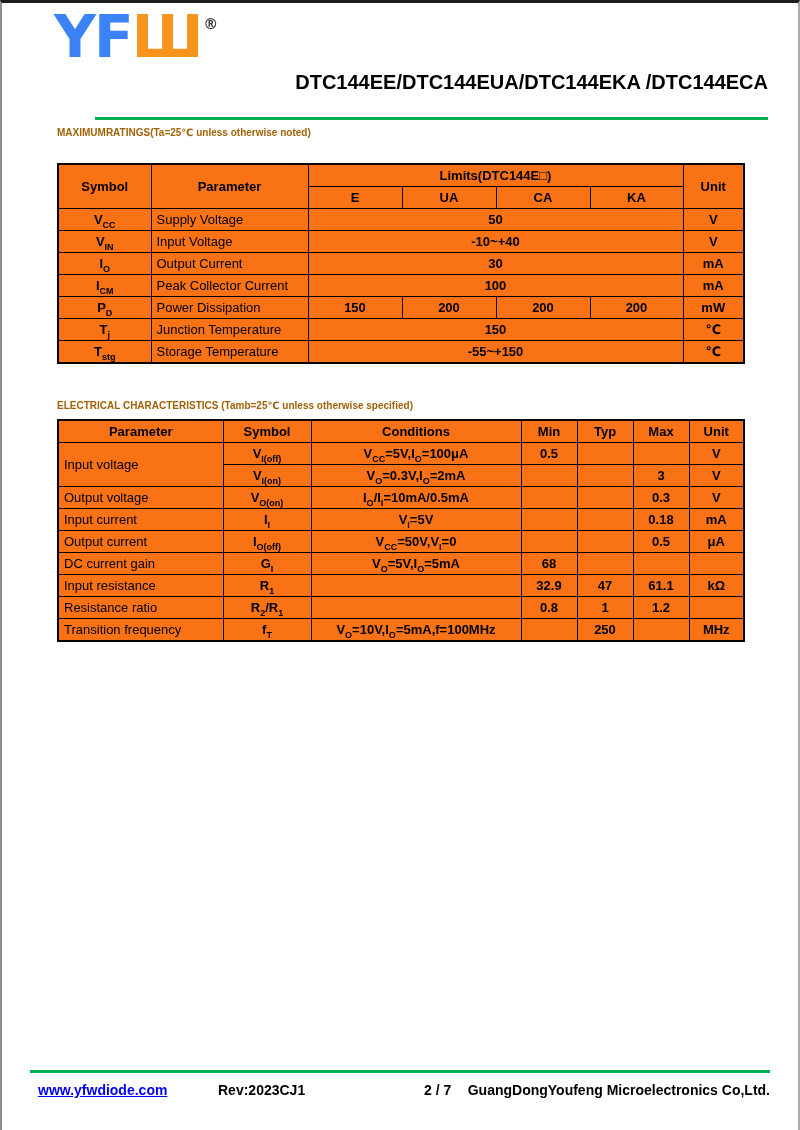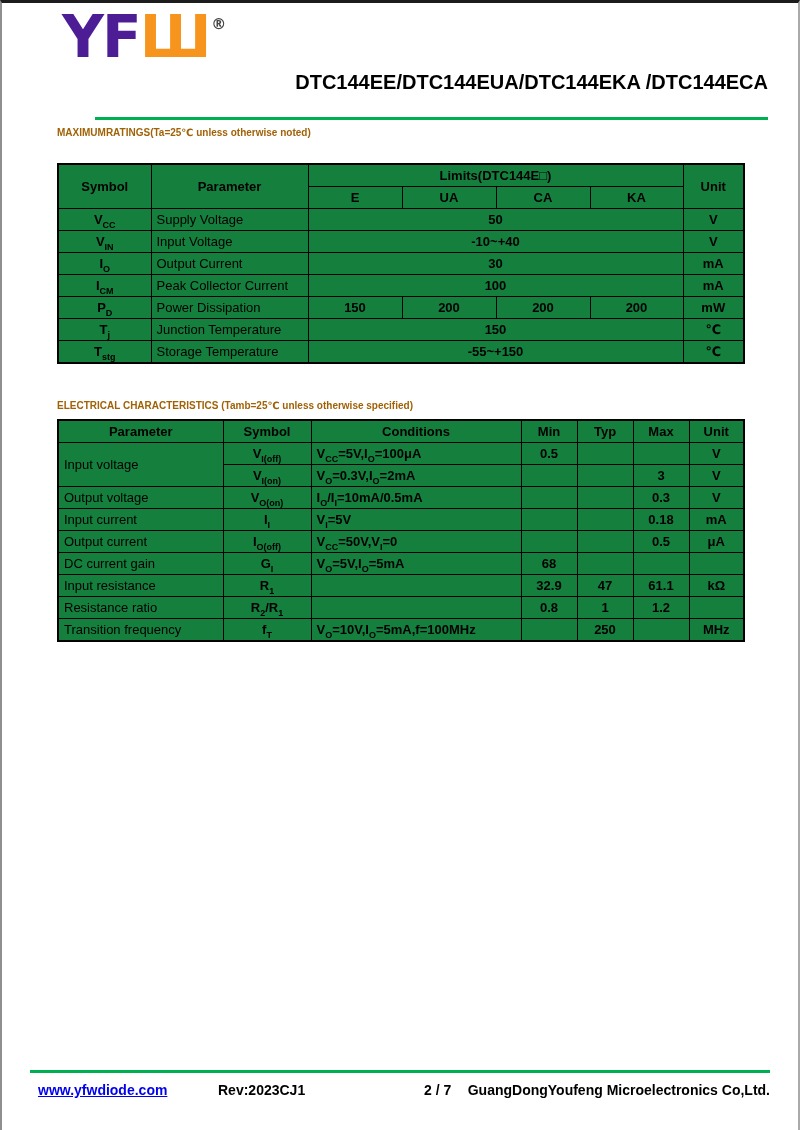--- a/index.html
+++ b/index.html
@@ -8,44 +8,44 @@
     font-family:"Liberation Sans","DejaVu Sans",sans-serif; color:#000;
   }
   .page-frame {
     position:absolute; inset:0; box-sizing:border-box;
     border-top:3px solid #1c1c1c; border-left:2px solid #8f8f8f; border-right:2px solid #aaaaaa;
     pointer-events:none;
   }
   
   .logo { position:absolute; left:54px; top:8px; line-height:1; }
   .logo-top { font-family:"DejaVu Sans","Liberation Sans",sans-serif; font-weight:bold; font-size:58px; letter-spacing:-2px; }
-  .logo-yf { color:#4c1d95;margin-left:8px; }
+  .logo-yf { color:#3b82f6; }
   .logo-w  { color:#f7941e; }
   .logo-reg { font-size:15px; color:#444; vertical-align:28px; font-weight:bold; margin-left:2px; letter-spacing:0; }
   .logo-cn { font-size:38px; font-weight:bold; color:#111; margin-top:2px; letter-spacing:3px; }
   
   .title-block { position:absolute; right:32px; top:70px; text-align:left; font-weight:bold; font-size:20px; line-height:24px; color:#000; }
   .green-divider { position:absolute; left:95px; top:117px; width:673px; height:3px; background:#00b050; }
   
   .sec-heading { position:absolute; left:57px; font-size:10px; font-weight:bold; color:#a16207; }
   .sec-1 { top:127px; }
   .sec-2 { top:400px; }
   
-  table { border-collapse:collapse; table-layout:fixed; position:absolute; left:57px; background:#15803d; }
+  table { border-collapse:collapse; table-layout:fixed; position:absolute; left:57px; background:#f97316; }
   #t1 { top:163px; width:686px; }
   #t2 { top:419px; width:686px; }
   th, td { border:1px solid #000; font-size:13px; padding:0 5px; height:21px; overflow:hidden; white-space:nowrap; }
   #t1 th, #t2 th { font-weight:bold; text-align:center; }
   #t1 { border:2px solid #000; }
   #t2 { border:2px solid #000; }
   td.sym  { text-align:center; font-weight:bold; }
   td.par  { text-align:left; font-weight:normal; }
   td.val  { text-align:center; font-weight:bold; }
   td.unit { text-align:center; font-weight:bold; }
-  td.cond { text-align:left; font-weight:bold; }
+  td.cond { text-align:center; font-weight:bold; }
   sub { font-size:9px; line-height:0; }
   
   .footer-line { position:absolute; left:30px; top:1070px; width:740px; height:3px; background:#00b050; }
   .footer-item { position:absolute; top:1082px; font-size:14px; font-weight:bold; }
   .f-web { left:38px; color:#0000ee; text-decoration:underline; cursor:pointer; }
   .f-rev { left:218px; }
   .f-page { left:424px; }
   .f-company { right:30px; }
 </style>
 </head>

